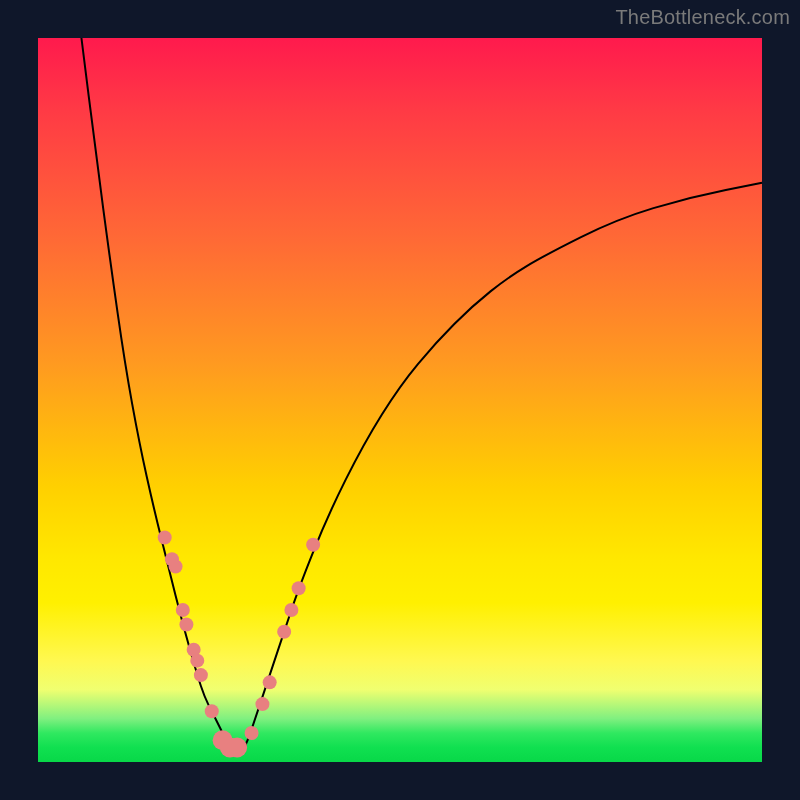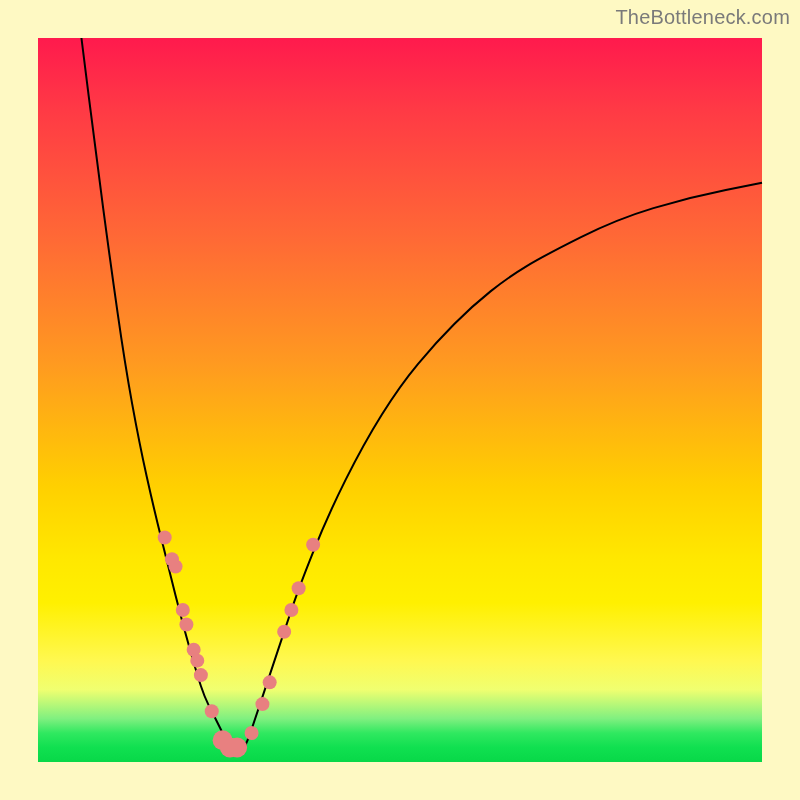--- a/index.html
+++ b/index.html
@@ -8,21 +8,21 @@
     width: 800px;
     height: 800px;
     overflow: hidden;
     background: #000;
     font-family: Arial, Helvetica, sans-serif;
   }
   .frame {
     position: relative;
     width: 800px;
     height: 800px;
-    background: #fef9c3;
+    background: #0f172a;
   }
   .plot-area {
     position: absolute;
     left: 38px;
     top: 38px;
     width: 724px;
     height: 724px;
     
     background: linear-gradient(
       to bottom,

